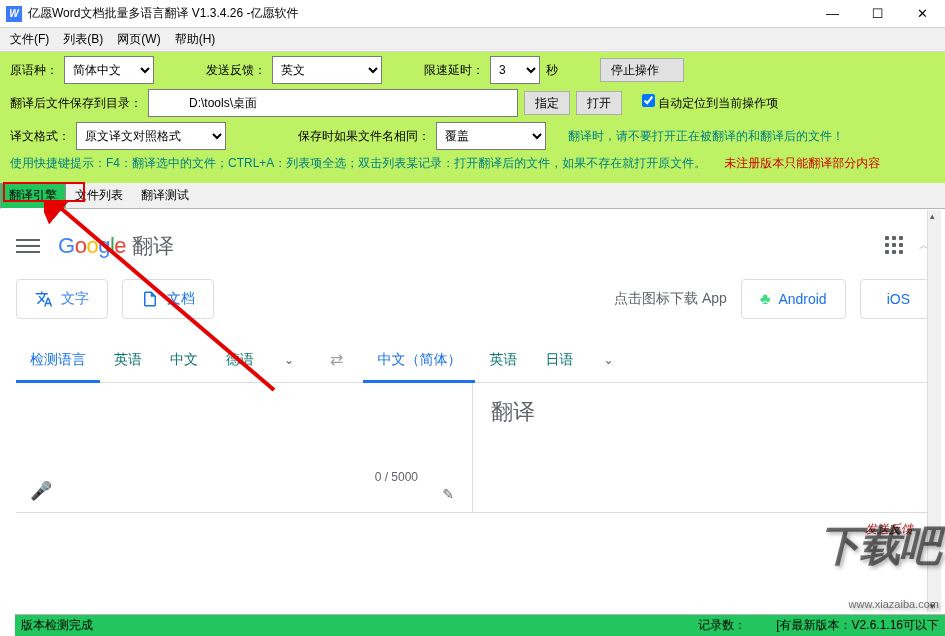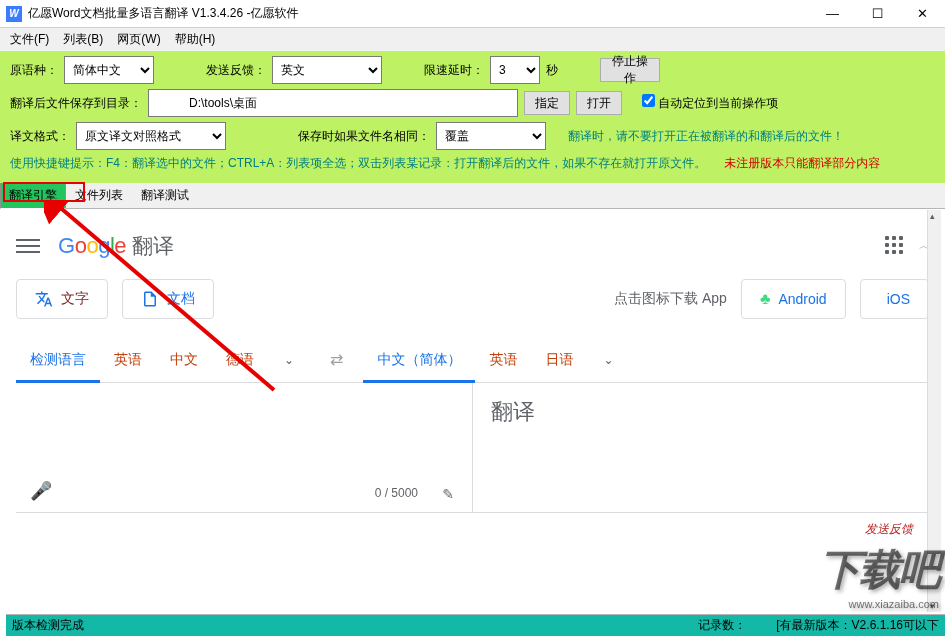--- a/index.html
+++ b/index.html
@@ -36,49 +36,49 @@
 .hamburger span { height: 2px; background: #5f6368; }
 .g-logo { font-size: 22px; font-weight: 500; letter-spacing: -0.5px; }
 .g-logo .b1{color:#4285F4}.g-logo .r{color:#EA4335}.g-logo .y{color:#FBBC05}.g-logo .b2{color:#4285F4}.g-logo .g{color:#34A853}.g-logo .r2{color:#EA4335}
 .g-trans { font-size: 21px; color: #5f6368; margin-left: 6px; }
 .apps-icon { margin-left: auto; width: 20px; height: 20px; display: grid; grid-template-columns: repeat(3,4px); grid-template-rows: repeat(3,4px); gap: 3px; }
 .apps-icon div { background: #5f6368; border-radius: 1px; }
 .scroll-up { margin-left: 14px; color: #888; font-size: 10px; }
 
 .gt-row2 { display: flex; align-items: center; margin-top: 6px; gap: 14px; }
 .mode-btn { border: 1px solid #dadce0; border-radius: 4px; height: 40px; padding: 0 18px; display: flex; align-items: center; gap: 8px; font-size: 14px; color: #1a73e8; }
-.mode-btn.txt { color: #7f1d1d; }
+.mode-btn.txt { color: #3b82f6; }
 .mode-btn.doc { color: #1a73e8; }
 .mode-btn svg { width: 18px; height: 18px; }
 .app-promo { margin-left: auto; font-size: 14px; color: #5f6368; }
 .store-btn { border: 1px solid #dadce0; border-radius: 4px; height: 40px; padding: 0 18px; display: flex; align-items: center; gap: 8px; font-size: 14px; color: #1a73e8; }
 .store-btn .and { color: #3ddc84; font-size: 16px; }
 .store-btn .ios { color: #1a73e8; font-size: 16px; }
 
 .lang-row { display: flex; align-items: center; margin-top: 18px; border-bottom: 1px solid #dadce0; height: 46px; }
-.lang-tab { padding: 0 14px; font-size: 14px; color: #c2410c; height: 100%; display: flex; align-items: center; position: relative; }
+.lang-tab { padding: 0 14px; font-size: 14px; color: #0f766e; height: 100%; display: flex; align-items: center; position: relative; }
 .lang-tab.active { color: #1a73e8; }
 .lang-tab.active::after { content:''; position:absolute; left:0; right:0; bottom:-1px; height:3px; background:#1a73e8; }
 .lang-chevron { color: #5f6368; font-size: 12px; padding: 0 16px; }
 .swap { margin: 0 20px; color: #9aa0a6; font-size: 16px; }
 
 .panes { display: flex; height: 130px; border-bottom: 1px solid #dadce0; }
 .pane { flex: 1; position: relative; padding: 14px 18px; }
 .pane + .pane { border-left: 1px solid #dadce0; }
 .pane .ph { font-size: 22px; color: #5f6368; }
 .pane .mic { position: absolute; left: 14px; bottom: 10px; color: #5f6368; font-size: 18px; }
-.pane .counter { position: absolute; right: 54px; bottom: 12px; color: #5f6368; font-size: 12px; }
+.pane .counter { position: absolute; right: 54px; bottom: 28px; color: #5f6368; font-size: 12px; }
 .pane .pencil { position: absolute; right: 18px; bottom: 10px; color: #5f6368; font-size: 14px; }
 
 .feedback { text-align: right; padding: 8px 16px 0 0; font-size: 12px; color: #b91c1c; font-style: italic; }
 
 .watermark { position: absolute; right: 6px; bottom: 26px; font-size: 42px; font-weight: 900; font-style: italic; color: rgba(0,0,0,0.55); text-shadow: 2px 2px 4px rgba(0,0,0,0.35); letter-spacing: -2px; pointer-events: none; z-index: 60; }
-.watermark .sub { font-size: 11px; display:block; text-align:right; letter-spacing: 0; font-weight: normal; font-style: normal; }
-
-.statusbar { position: absolute; left: 6px; right: 0; bottom: 0; height: 22px; background: #14b8a6; border-top: 1px solid #b5b5b5; display: flex; align-items: center; font-size: 12px; padding: 0 6px; }
+.watermark .sub { font-size: 11px; display:block; text-align:right; letter-spacing: 0; font-weight: normal; font-style: normal; margin-top: 24px; }
+
+.statusbar { position: absolute; left: 15px; right: 0; bottom: 0; height: 22px; background: #22c55e; border-top: 1px solid #b5b5b5; display: flex; align-items: center; font-size: 12px; padding: 0 6px; }
 .statusbar .spacer { flex: 1; }
 
 .scroll-hint { position:absolute; right: 4px; top: 210px; bottom: 24px; width: 14px; background:#f0f0f0; border-left:1px solid #dcdcdc; }
 .scroll-hint::before{content:'▴'; position:absolute; top:1px; left:2px; font-size:9px; color:#606060;}
 .scroll-hint::after{content:'▾'; position:absolute; bottom:1px; left:2px; font-size:9px; color:#606060;}
 </style>
 </head>
 <body>
 
 <div class="titlebar">
@@ -103,21 +103,21 @@
     <span class="lbl">原语种：</span>
     <select style="width:90px"><option>简体中文</option></select>
     <span style="width:40px"></span>
     <span class="lbl">发送反馈：</span>
     <select style="width:110px"><option>英文</option></select>
     <span style="width:30px"></span>
     <span class="lbl">限速延时：</span>
     <select style="width:50px"><option>3</option></select>
     <span class="lbl">秒</span>
     <span style="width:30px"></span>
-    <button class="btn" style="width:60px">停止操作</button>
+    <button class="btn" style="width:84px">停止操作</button>
   </div>
   <div class="row">
     <span class="lbl">翻译后文件保存到目录：</span>
     <input type="text" style="width: 370px; padding-left: 40px;" value="D:\tools\桌面">
     <button class="btn">指定</button>
     <button class="btn">打开</button>
     <span style="width:8px"></span>
     <label><input type="checkbox" checked="" style=""> <span>自动定位到当前操作项</span></label>
   </div>
   <div class="row">

